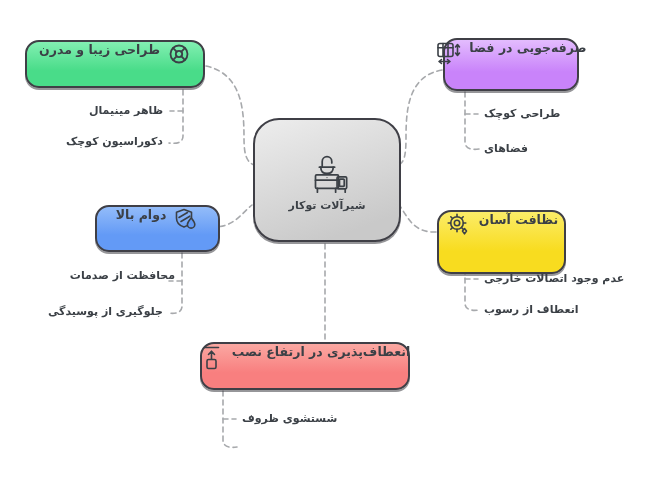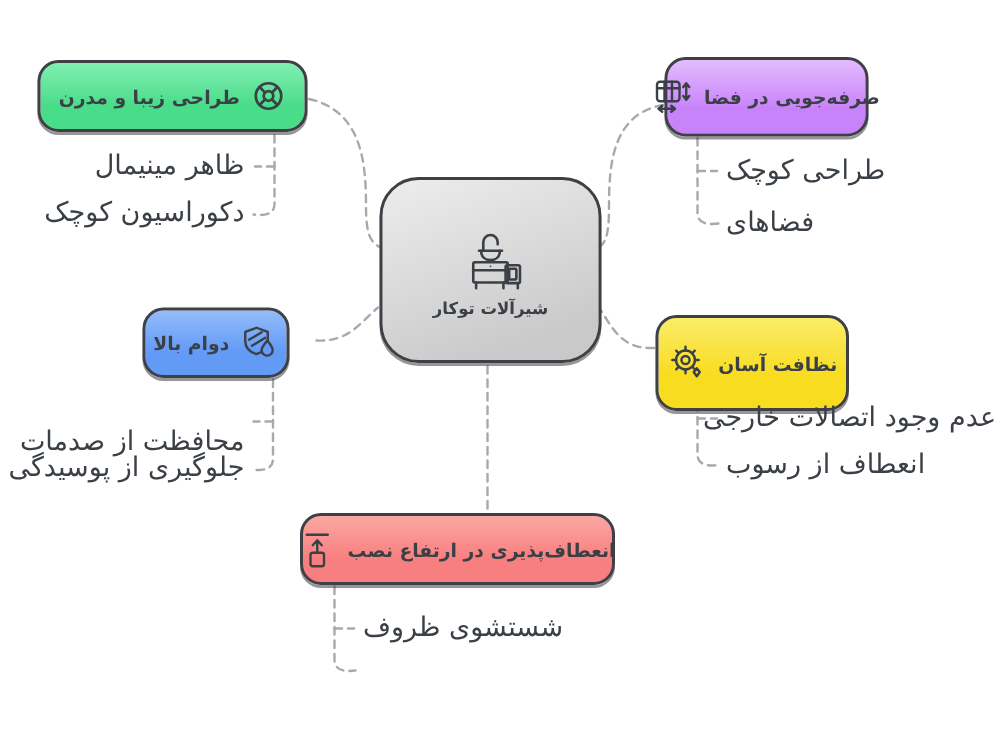--- a/index.html
+++ b/index.html
@@ -8,21 +8,21 @@
     background:#ffffff;
     font-family:"DejaVu Sans",sans-serif;
     overflow:hidden;
   }
   .canvas{position:relative;width:667px;height:492px;direction:rtl;}
   .connectors{position:absolute;inset:0;width:667px;height:492px;pointer-events:none;}
   .conn{fill:none;stroke-width:1.6;stroke-dasharray:5 4;stroke-linecap:round;}
 
   .node{
     position:absolute;
-    display:flex;align-items:center;justify-content:center;gap:7px;
+    display:flex;align-items:flex-start;justify-content:center;gap:7px;
     border:2px solid #3F3F46;
     border-radius:14px;
     box-shadow:0 2px 0 rgba(63,63,70,.55);
     box-sizing:border-box;
     white-space:nowrap;
     direction:rtl;
   }
   .node .label{
     font-size:12.5px;font-weight:bold;color:#3B4046;letter-spacing:-0.2px;
   }
@@ -32,21 +32,21 @@
     position:absolute;left:253px;top:118px;width:148px;height:124px;
     border:2px solid #3F3F46;border-radius:26px;
     box-shadow:0 2px 0 rgba(63,63,70,.55);
     box-sizing:border-box;
     display:flex;flex-direction:column;align-items:center;justify-content:center;gap:4px;
   }
   .center-node .label{font-size:11px;font-weight:bold;color:#3B4046;}
 
   .sub{
     position:absolute;height:20px;line-height:20px;
-    font-size:18px;font-weight:normal;color:#3B4046;
+    font-size:11px;font-weight:bold;color:#3B4046;
     white-space:nowrap;direction:rtl;
   }
   .sub.align-right{text-align:right;}
   .sub.align-left{text-align:left;}
 
   svg{display:block;}
   .stroke-ico{fill:none;stroke:#3B4046;stroke-width:1.8;stroke-linecap:round;stroke-linejoin:round;}
   .stroke-ico-thin{fill:none;stroke:#3B4046;stroke-width:1.6;stroke-linecap:round;stroke-linejoin:round;}
 </style>
 </head>
@@ -125,33 +125,33 @@
           <path d="M3 7.8 H18 M8 3.5 V16.5 M13 3.5 V16.5"></path>
           <path d="M22.5 5 V15 M20.5 7 L22.5 4.5 L24.5 7 M20.5 13 L22.5 15.5 L24.5 13"></path>
           <path d="M4.5 21.5 H14.5 M6.5 19.5 L4 21.5 L6.5 23.5 M12.5 19.5 L15 21.5 L12.5 23.5"></path>
         </g>
       </svg>
     </span>
   </div>
   <div class="sub align-left" style="left:484px;width:175px;top:104px;">طراحی کوچک</div>
   <div class="sub align-left" style="left:484px;width:175px;top:139px;">فضاهای</div>
 
-  <div class="node" style="left: 95px; top: 205px; width: 98px; height: 47px; background: linear-gradient(rgb(147, 188, 249) 0%, rgb(99, 154, 246) 65%); border-color: rgb(63, 63, 70); --node-color: #639AF6;">
+  <div class="node" style="left: 95px; top: 205px; width: 125px; height: 47px; background: linear-gradient(rgb(147, 188, 249) 0%, rgb(99, 154, 246) 65%); border-color: rgb(63, 63, 70); --node-color: #639AF6;">
     <span class="icon">
       <svg width="26" height="26" viewBox="0 0 26 26">
         <g class="stroke-ico-thin">
           <path d="M11 2.5 L18.5 5.3 V11.3 C18.5 16.3 15 18.8 11 20.1 C7 18.8 3.5 16.3 3.5 11.3 V5.3 Z"></path>
           <path d="M6 10.5 L14.5 5.5 M8 14.5 L16.8 9.2"></path>
           <path d="M18.2 11 C20.2 13.6 21.8 15.4 21.8 17.4 A3.7 3.7 0 0 1 14.4 17.4 C14.4 15.4 16.2 13.6 18.2 11 Z" style="fill:var(--node-color,#639AF6)"></path>
         </g>
       </svg>
     </span>
     <span class="label">دوام بالا</span>
   </div>
-  <div class="sub align-right" style="left:0;width:163px;top:285px;">محافظت از صدمات</div>
+  <div class="sub align-right" style="left:0;width:163px;top:266px;padding-left:12px;">محافظت از صدمات</div>
   <div class="sub align-right" style="left:0;width:163px;top:302px;">جلوگیری از پوسیدگی</div>
 
   <div class="node" style="left: 437px; top: 210px; width: 129px; height: 64px; background: linear-gradient(rgb(251, 236, 104) 0%, rgb(248, 220, 31) 65%); border-color: rgb(63, 63, 70); --node-color: #F8DC1F;">
     <span class="label">نظافت آسان</span>
     <span class="icon">
       <svg width="27" height="27" viewBox="0 0 27 27">
         <g class="stroke-ico-thin">
           <circle cx="12" cy="11" r="6.3"></circle>
           <circle cx="12" cy="11" r="2.7"></circle>
           <path d="M12 2.2 V4.7 M12 17.3 V19.8 M3.2 11 H5.7 M18.3 11 H20.8 M5.8 4.8 L7.5 6.5 M16.5 15.5 L18.2 17.2 M18.2 4.8 L16.5 6.5 M7.5 15.5 L5.8 17.2"></path>

